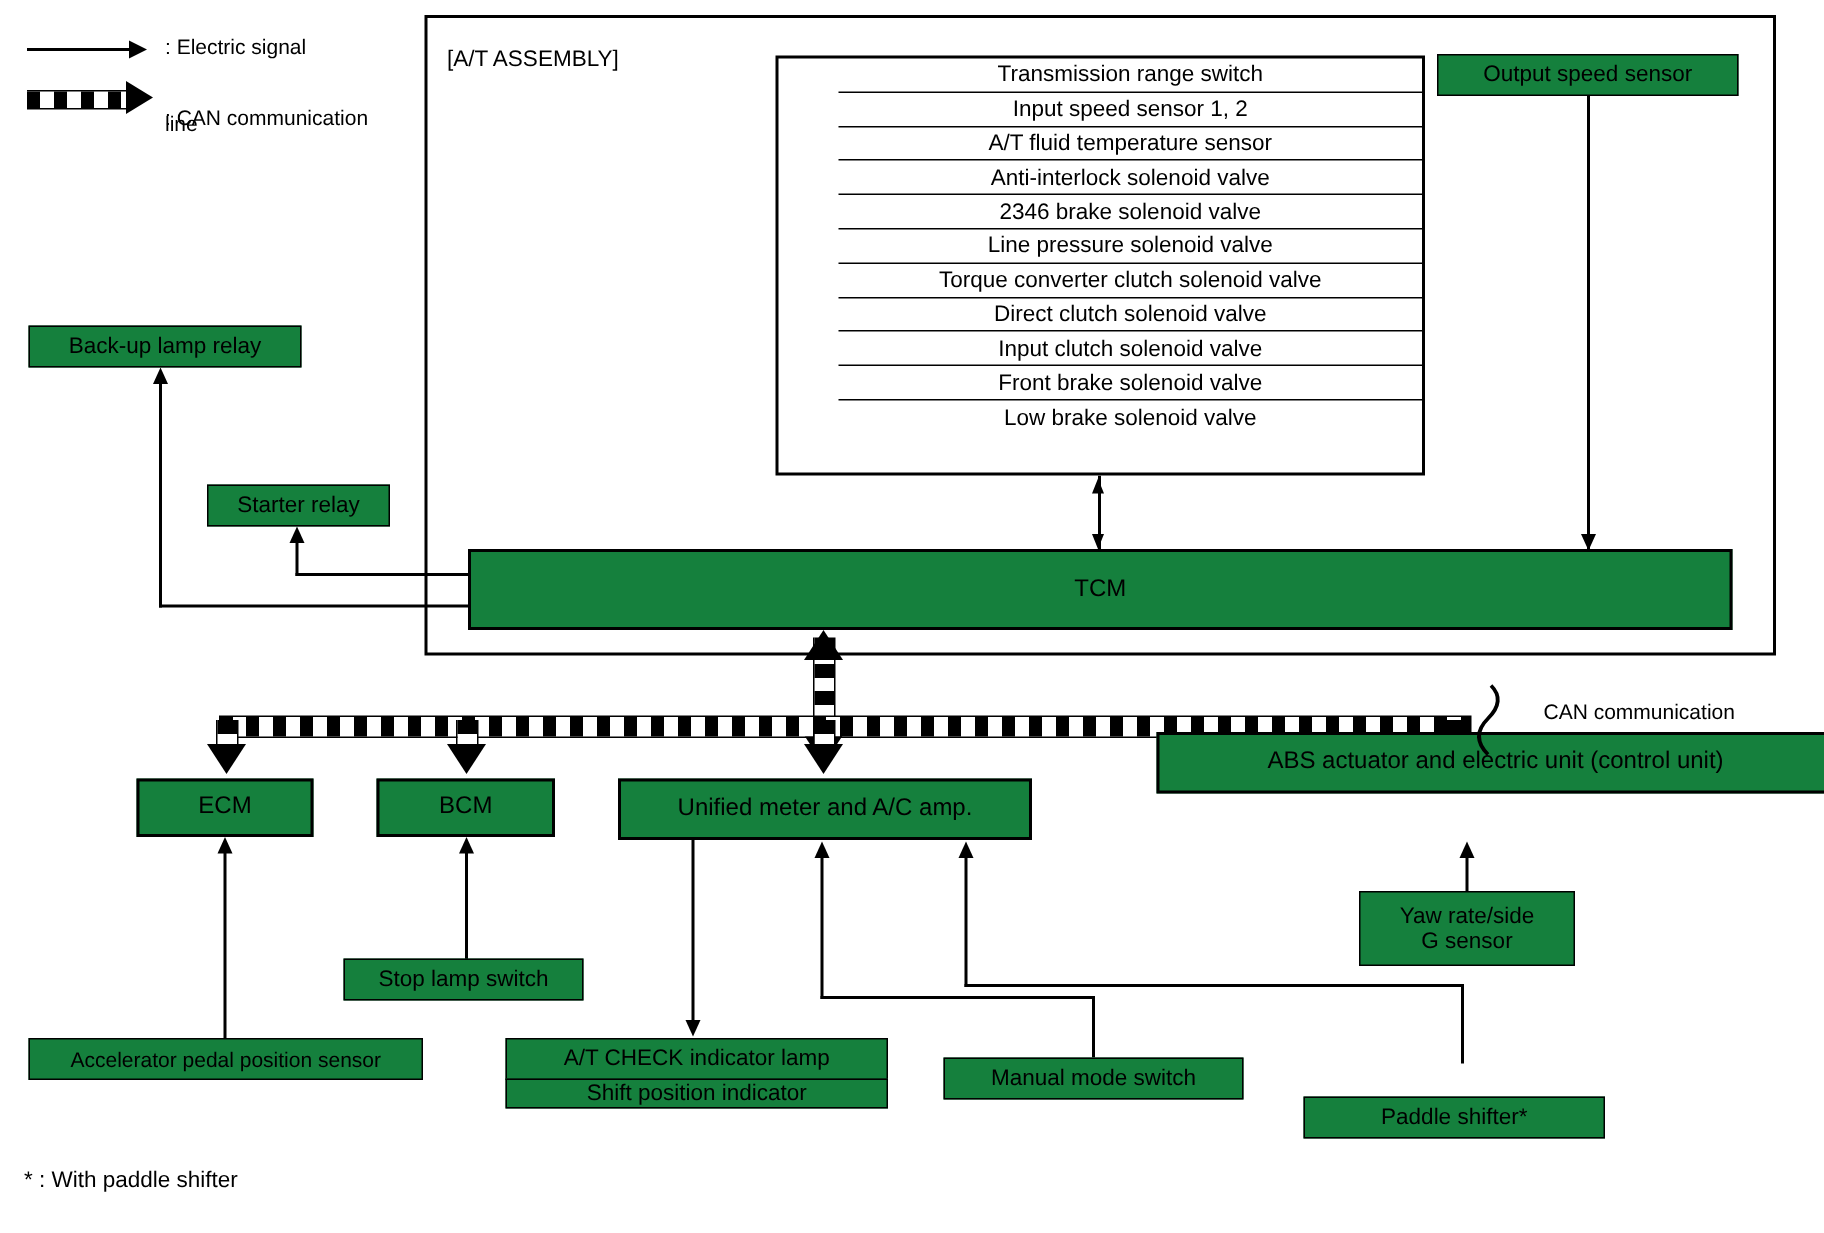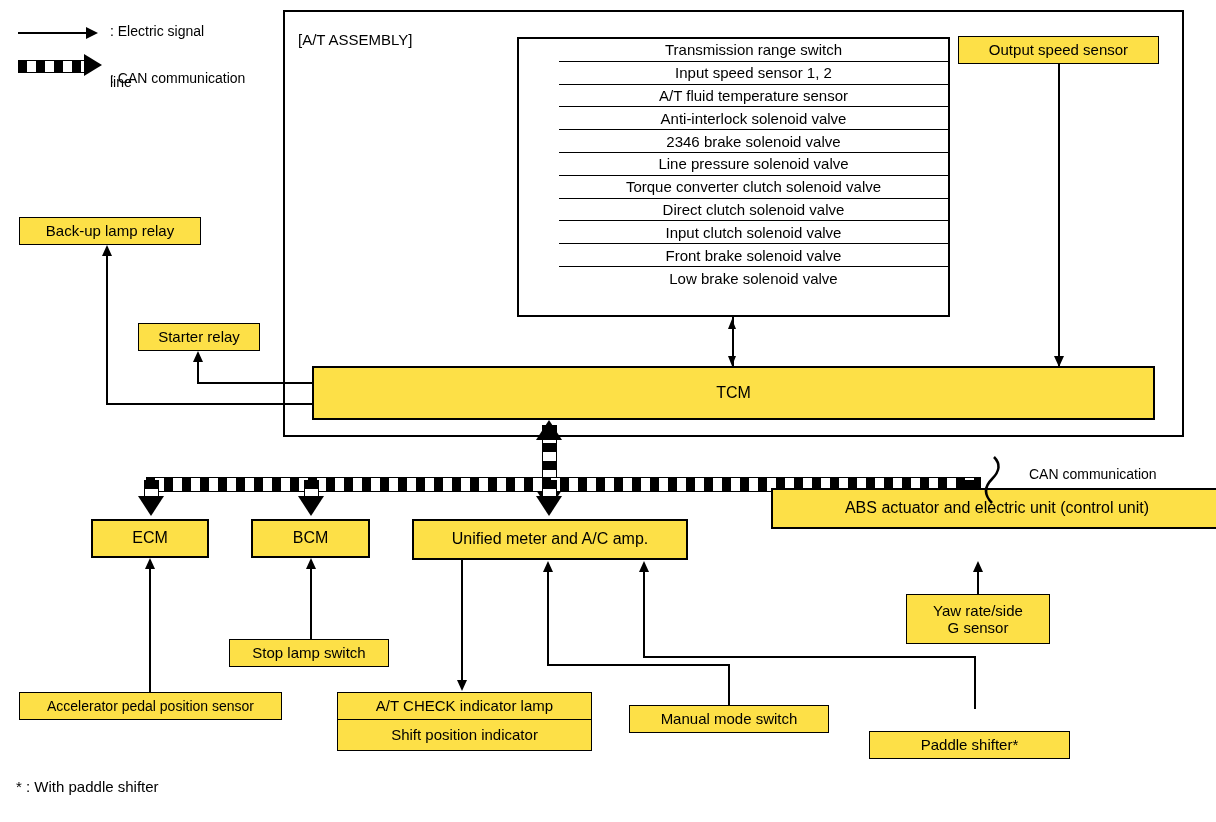--- a/index.html
+++ b/index.html
@@ -13,21 +13,21 @@
     height: 822px;
     background: #ffffff;
     font-family: "Liberation Sans", sans-serif;
     color: #000000;
     overflow: hidden;
   }
   .box {
     position: absolute;
     box-sizing: border-box;
     border: 2px solid #000;
-    background: #fde047;
+    background: #15803d;
     display: flex;
     align-items: center;
     justify-content: center;
     text-align: center;
     font-size: 15px;
     line-height: 1.15;
     z-index: 5;
   }
   .thinbox {
     border-width: 1.5px;
@@ -238,21 +238,21 @@
   <div class="ah ah-up" style="left:145px; top:558px;"></div>
   <div class="box thinbox" style="left:19px; top:692px; width:263px; height:28px; font-size:14px;">Accelerator pedal position sensor</div>
 
   <div class="ln vln" style="left:310px; top:563px; height:77px;"></div>
   <div class="ah ah-up" style="left:306px; top:558px;"></div>
   <div class="box thinbox" style="left:229px; top:639px; width:160px; height:28px;">Stop lamp switch</div>
 
   <div class="ln vln" style="left:461px; top:560px; height:126px;"></div>
   <div class="ah ah-down" style="left:457px; top:680px;"></div>
   <div class="box thinbox" style="left:337px; top:692px; width:255px; height:28px;">A/T CHECK indicator lamp</div>
-  <div class="box thinbox" style="left:337px; top:719px; width:255px; height:32px;">Shift position indicator</div>
+  <div class="box thinbox" style="left:337px; top:719px; width:255px; height:20px;">Shift position indicator</div>
 
   <div class="ln vln" style="left:547px; top:566px; height:100px;"></div>
   <div class="ln hln" style="left:547px; top:664px; width:183px;"></div>
   <div class="ln vln" style="left:728px; top:664px; height:41px;"></div>
   <div class="ah ah-up" style="left:543px; top:561px;"></div>
   <div class="box thinbox" style="left:629px; top:705px; width:200px; height:28px;">Manual mode switch</div>
 
   <div class="ln vln" style="left:643px; top:566px; height:92px;"></div>
   <div class="ln hln" style="left:643px; top:656px; width:333px;"></div>
   <div class="ln vln" style="left:974px; top:656px; height:53px;"></div>

